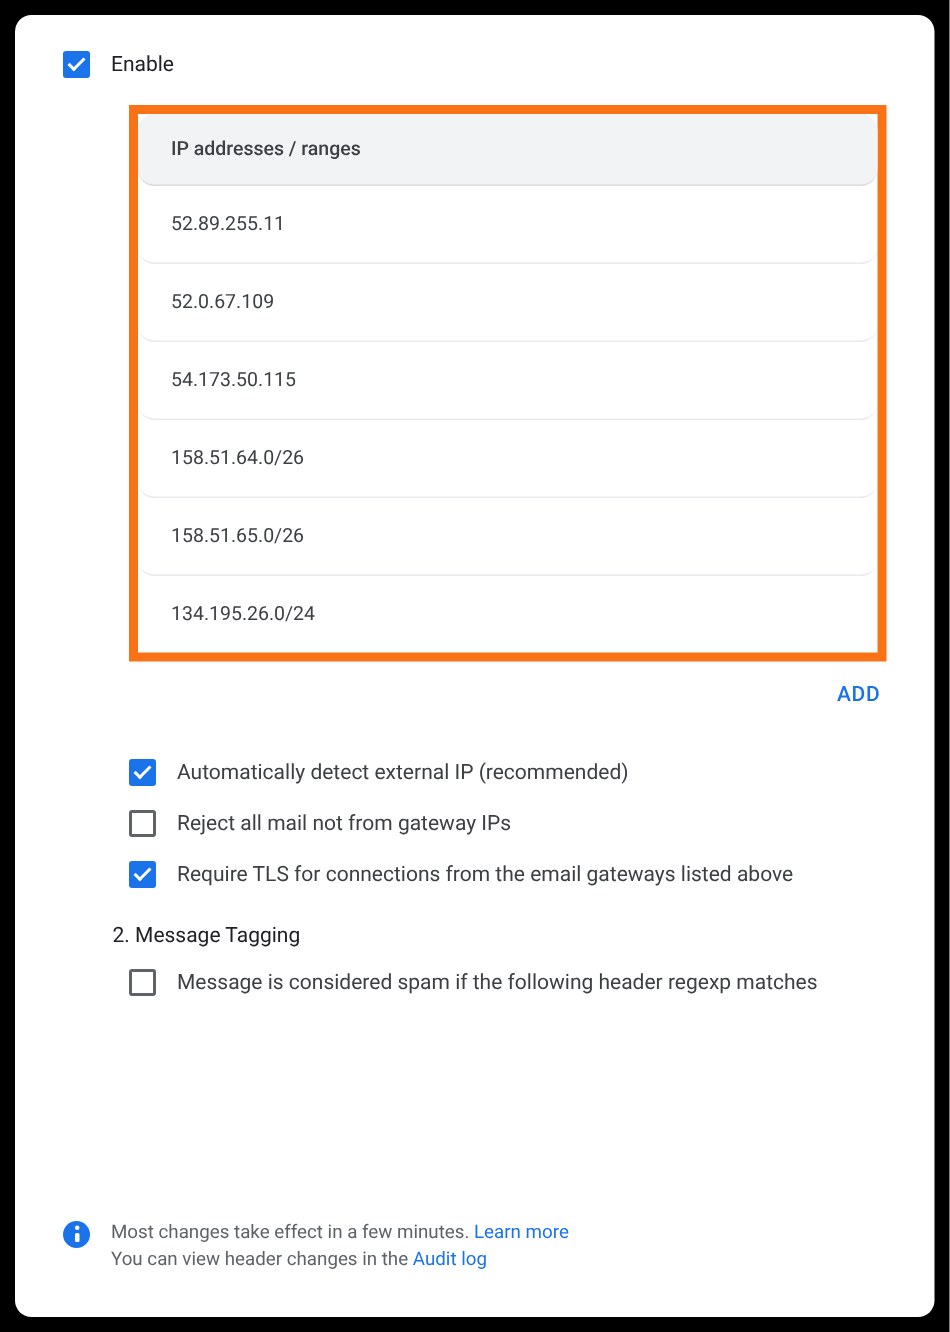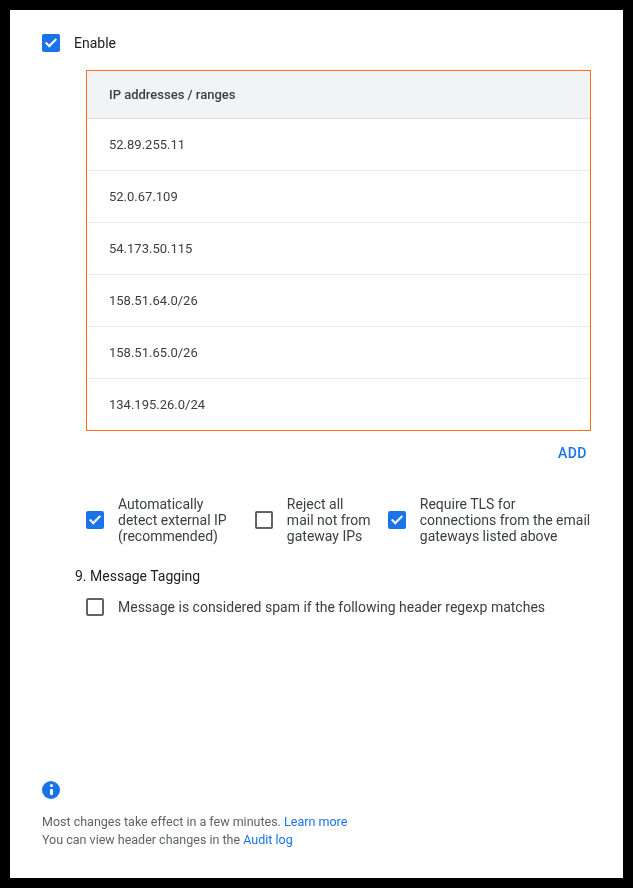--- a/index.html
+++ b/index.html
@@ -1,15 +1,15 @@
 <!DOCTYPE html>
 <html><head>
   <meta charset="utf-8">
   <style>
-    * { box-sizing: border-box; margin: 0; padding: 0; }
+    * { box-sizing: border-box; margin: 0; padding: 0; border-radius: 11px; }
     body {
       background: #000;
       width: 633px;
       height: 888px;
       font-family: Roboto, Arial, sans-serif;
       font-size: 14px;
       color: #202124;
       display: flex;
       align-items: center;
       justify-content: center;
@@ -53,21 +53,21 @@
       transform: rotate(45deg);
     }
     .section-label {
       margin-left: 33px;
       margin-bottom: 14px;
       font-size: 14px;
       color: #202124;
     }
     .table {
       margin-left: 44px;
-      border: 1px solid #f97316;
+      border: 6px solid #f97316;
       border-radius: 0;
       margin-bottom: 8px;
     }
     .th {
       background: #f1f3f4;
       padding: 16px 22px;
       font-weight: 500;
       font-size: 13px;
       color: #3c4043;
       border-bottom: 1px solid #dadce0;
@@ -88,21 +88,21 @@
       font-weight: 500;
       letter-spacing: 0.5px;
       font-size: 14px;
       cursor: pointer;
       padding: 6px 4px;
       display: inline-block;
     }
     .opt-list {
       margin-left: 44px;
       display: flex;
-      flex-direction: row;
+      flex-direction: column;
       gap: 16px;
       margin-bottom: 24px;
     }
     .opt {
       display: flex;
       align-items: center;
       gap: 14px;
       font-size: 14px;
       color: #3c4043;
     }
@@ -110,21 +110,20 @@
       position: absolute;
       left: 32px;
       right: 32px;
       bottom: 28px;
       display: flex;
       gap: 14px;
       align-items: flex-start;
       font-size: 12.5px;
       color: #5f6368;
       line-height: 1.5;
-      flex-direction: column;
     }
     .info-icon {
       width: 18px;
       height: 18px;
       background: #1a73e8;
       border-radius: 50%;
       flex-shrink: 0;
       position: relative;
       margin-top: 1px;
     }
@@ -183,21 +182,21 @@
     <div class="opt">
       <div class="chk"></div>
       <span>Reject all mail not from gateway IPs</span>
     </div>
     <div class="opt">
       <div class="chk checked"></div>
       <span>Require TLS for connections from the email gateways listed above</span>
     </div>
   </div>
 
-  <div class="section-label">9. Message Tagging</div>
+  <div class="section-label">2. Message Tagging</div>
 
   <div class="opt-list">
     <div class="opt">
       <div class="chk"></div>
       <span>Message is considered spam if the following header regexp matches</span>
     </div>
   </div>
 
   <div class="footer">
     <div class="info-icon"></div>

